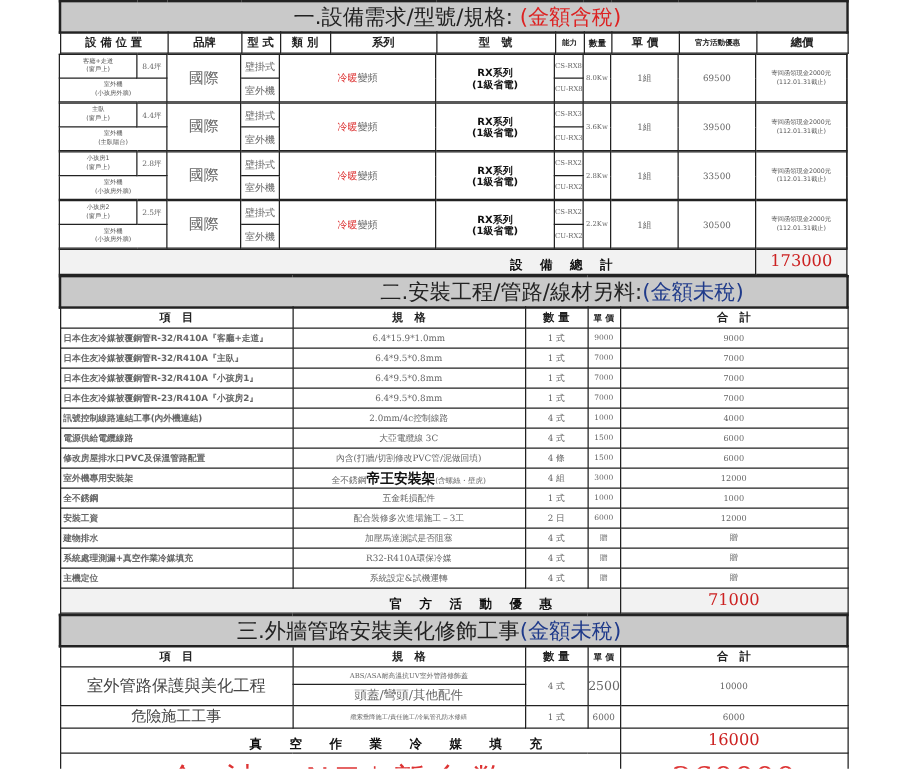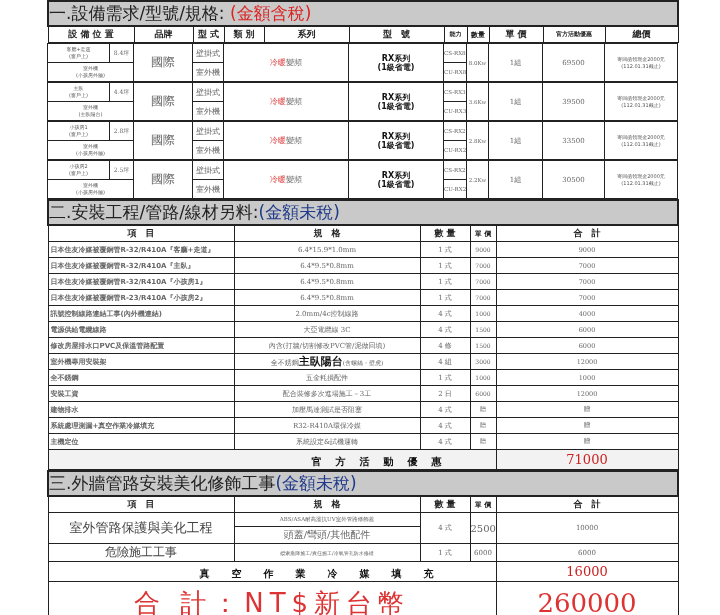--- a/index.html
+++ b/index.html
@@ -1,21 +1,21 @@
 <!DOCTYPE html>
 <html><head>
 <meta charset="utf-8">
 <style>
   html, body { margin:0; padding:0; }
   body { width:720px; height:615px; background:#ffffff; position:relative; overflow:hidden;
          font-family:"DejaVu Serif", "Liberation Serif", serif; color:#333; }
   .sheet { position:absolute; left:47px; top:0; width:630px; }
   table { border-collapse:collapse; width:630px; table-layout:fixed; }
   td { border:1px solid #222; padding:0; text-align:center; vertical-align:middle; overflow:hidden; white-space:nowrap; }
-  .sec-title { background:#c9c9c9; font-family:"DejaVu Sans", sans-serif; font-size:17px; color:#222; text-align:left; border:2px solid #222; }
+  .sec-title { background:#c9c9c9; font-family:"DejaVu Sans", sans-serif; font-size:17px; color:#222; text-align:right; border:2px solid #222; }
   .sec-title .r { color:#d22; }
   .sec-title .b { color:#1f3a8a; }
   .hdr td { background:#fff; font-family:"DejaVu Sans", sans-serif; font-weight:bold; font-size:9px; color:#222; height:15px; }
   .tiny { font-size:5px; line-height:7px; color:#555; font-family:"DejaVu Sans", sans-serif; }
   .sm { font-size:7px; color:#666; }
   .md { font-size:8px; color:#666; }
   .brand { font-size:12px; color:#666; }
   .red { color:#d33; }
   .bold { font-weight:bold; color:#111; font-size:8px; font-family:"DejaVu Sans", sans-serif; }
   .total-row td { background:#f2f2f2; height:17px; }
@@ -243,32 +243,44 @@
   </tr>
   <tr>
     <td colspan="2" class="tiny" style="height:18px;white-space:pre">室外機
 (小孩房外牆)</td>
     <td class="md">室外機</td>
     <td class="sm" style="font-size:5.5px">CU-RX22JHA2</td>
   </tr>
         </tbody>
       </table>
     </div>
+<table>
+  <colgroup>
+        <col style="width:557px">
+        <col style="width:73px">
+      </colgroup>
+  <tbody>
+        <tr class="total-row">
+    <td style="text-align:right;padding-right:100px;"><span class="total-label">設備總計</span></td>
+    <td class="total-val">173000</td>
+  </tr>
+</tbody>
+    </table>
 
 <table>
   <colgroup>
         <col style="width:186px">
         <col style="width:186px">
         <col style="width:50px">
         <col style="width:26px">
         <col style="width:182px">
       </colgroup>
   <tbody>
         <tr>
-          <td colspan="5" class="sec-title" style="height:22px;padding-right:108px;">
+          <td colspan="5" class="sec-title" style="height:22px;padding-right:82px;">
     <span>二.安裝工程/管路/線材另料:</span><span class="b">(金額未稅)</span>
   </td>
         </tr>
   <tr class="hdr">
     <td>項　目</td>
     <td>規　格</td>
     <td>數 量</td>
     <td style="font-size:7px">單 價</td>
     <td>合　計</td>
   </tr>
@@ -318,21 +330,21 @@
         </tr>
         <tr class="r2">
     <td class="item">修改房屋排水口PVC及保溫管路配置</td>
     <td><span>內含(打牆/切割修改PVC管/泥做回填)</span></td>
     <td>4 條</td>
     <td style="font-size:6px">1500</td>
     <td style="font-size:6.5px">6000</td>
         </tr>
         <tr class="r2">
     <td class="item">室外機專用安裝架</td>
-    <td><span>全不銹鋼</span><span class="big">主臥陽台</span><span style="font-size:6px">(含螺絲・壁虎)</span></td>
+    <td><span>全不銹鋼</span><span class="big">帝王安裝架</span><span style="font-size:6px">(含螺絲・壁虎)</span></td>
     <td>4 組</td>
     <td style="font-size:6px">3000</td>
     <td style="font-size:6.5px">12000</td>
         </tr>
         <tr class="r2">
     <td class="item">全不銹鋼</td>
     <td><span>五金耗損配件</span></td>
     <td>1 式</td>
     <td style="font-size:6px">1000</td>
     <td style="font-size:6.5px">1000</td>

